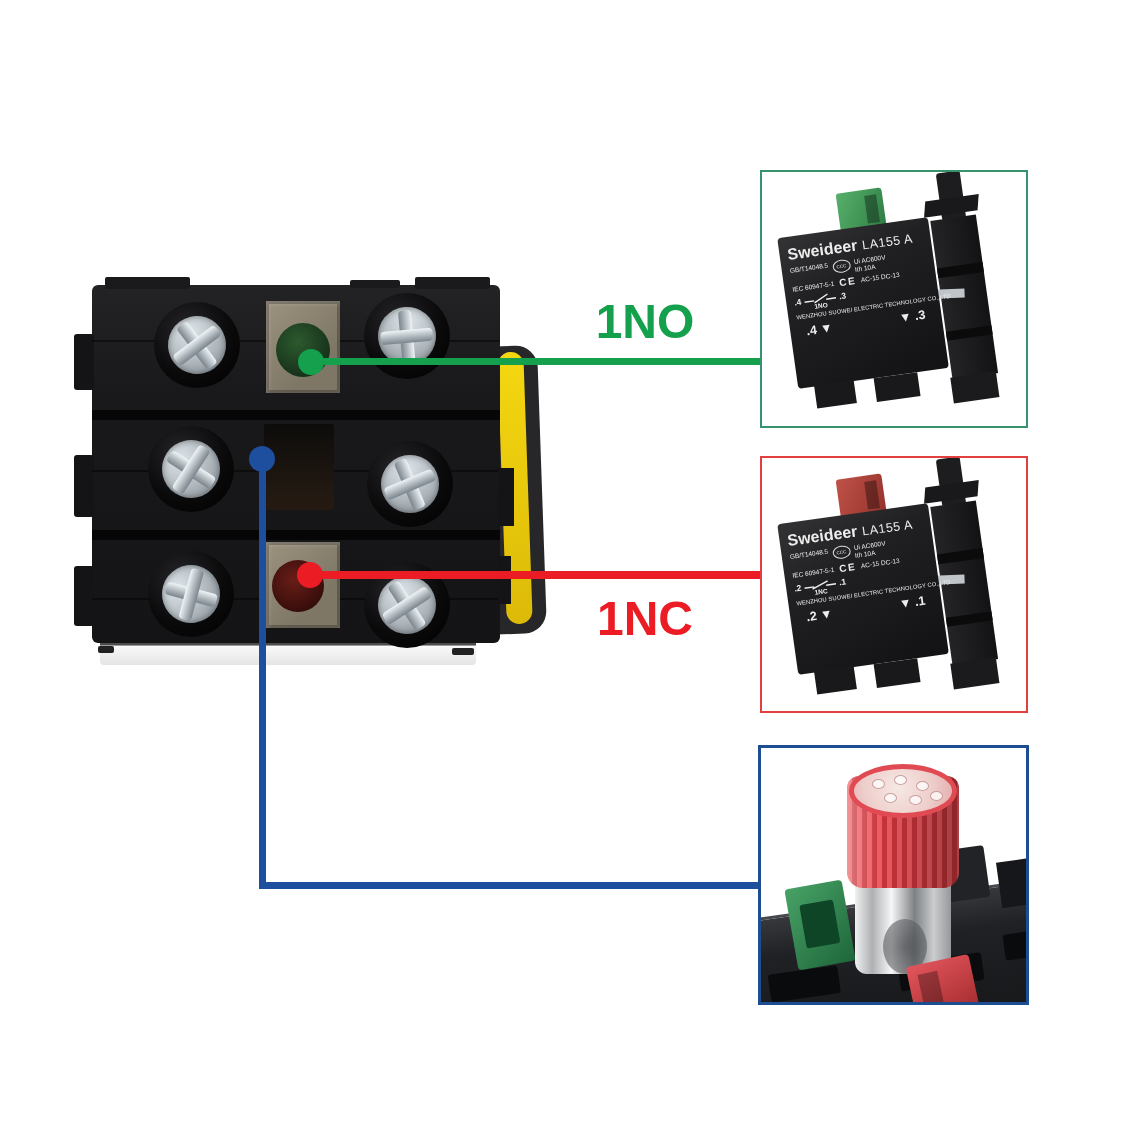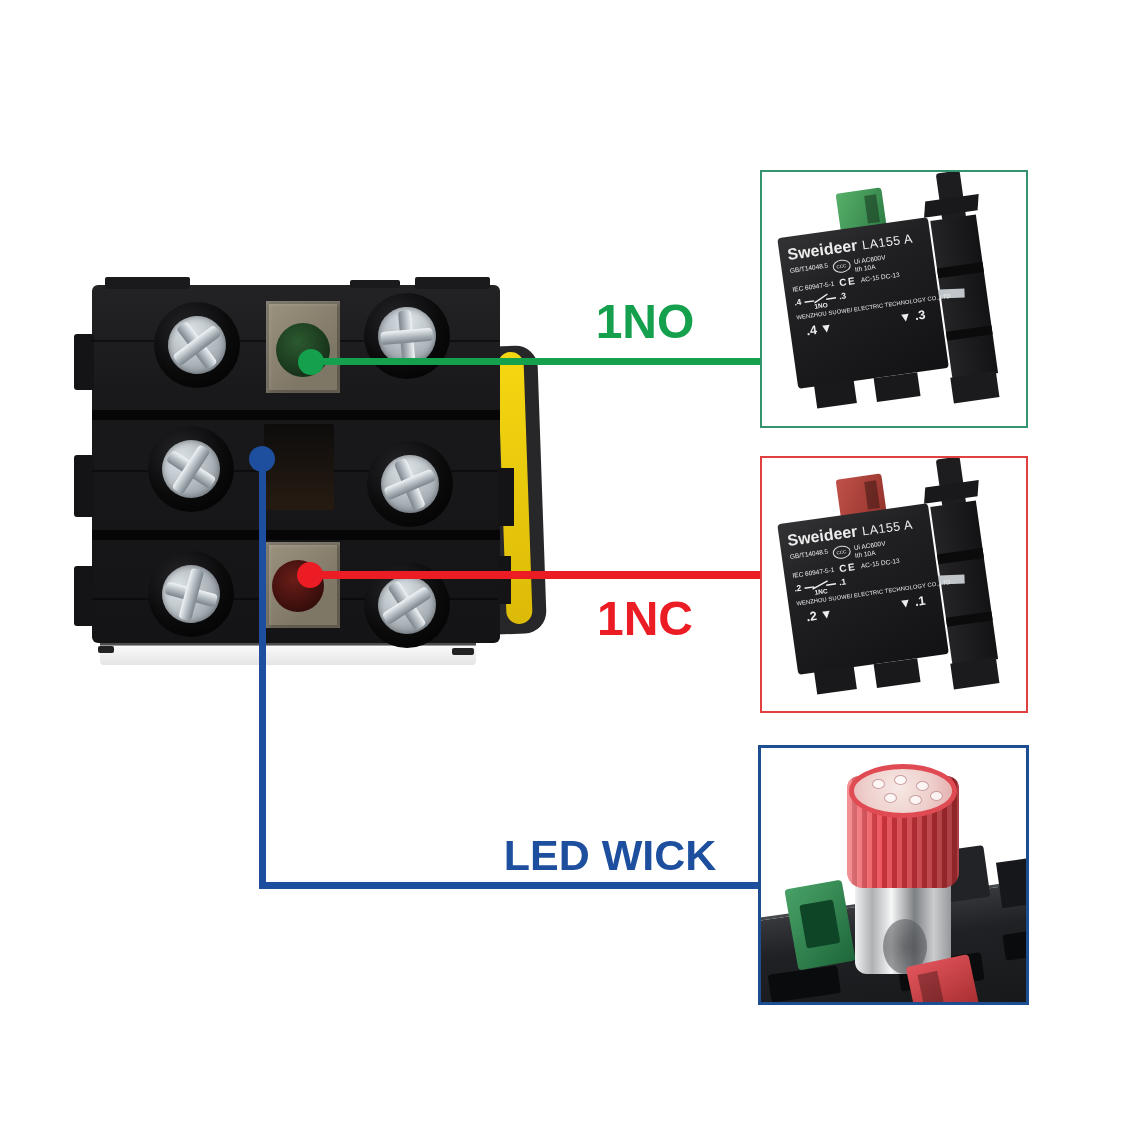--- a/index.html
+++ b/index.html
@@ -209,21 +209,20 @@
   <div class="abs line-no"></div>
   <div class="abs dot dot-no"></div>
   <div class="abs line-nc"></div>
   <div class="abs dot dot-nc"></div>
   <div class="abs vline-led"></div>
   <div class="abs hline-led"></div>
   <div class="abs dot dot-led"></div>
 
   <div class="abs big-label lab-no">1NO</div>
   <div class="abs big-label lab-nc">1NC</div>
-  <div class="abs big-label lab-led">LED WICK</div>
 
   <div class="abs cbox box-no">
     <div class="abs cb-wrap">
       <div class="abs cb-latch-a"></div>
       <div class="abs cb-latch-b"></div>
       <div class="abs cb-tab tab-green">
           <div class="cb-tab-notch"></div>
         </div>
       <div class="abs cb-rail">
         <div class="cb-rail-notch1"></div>

